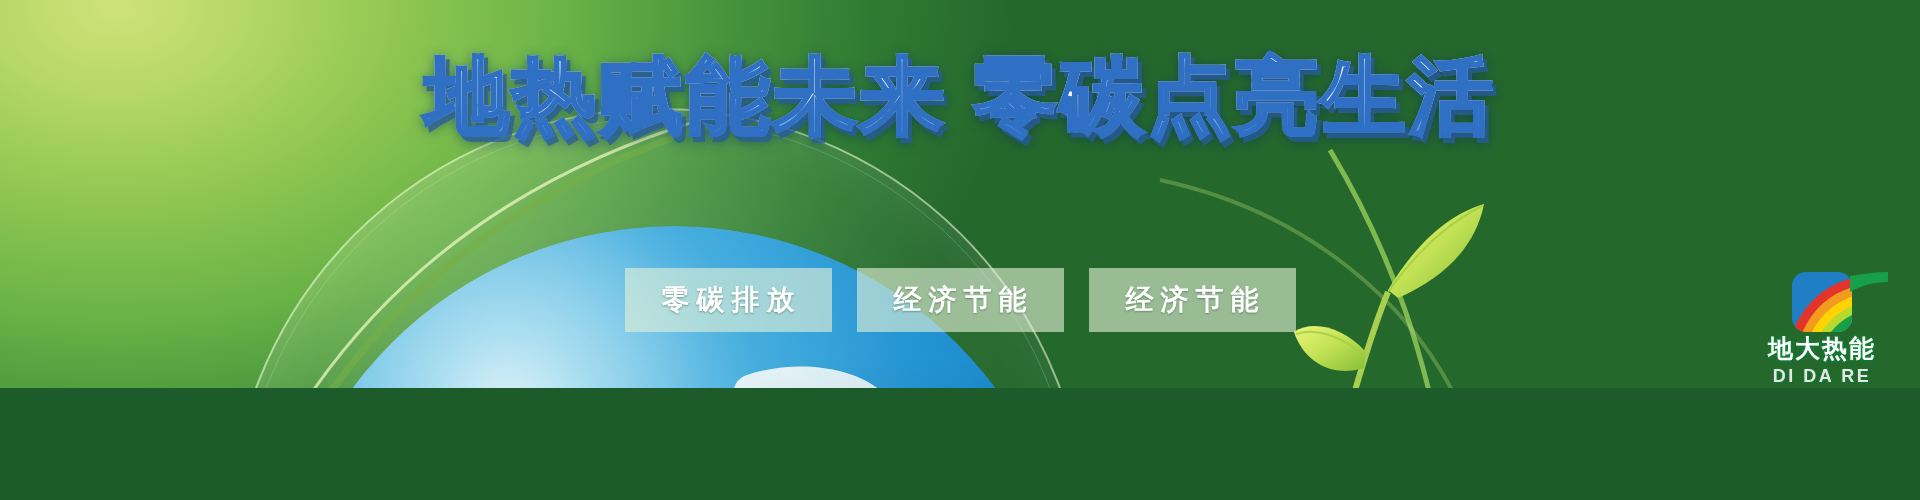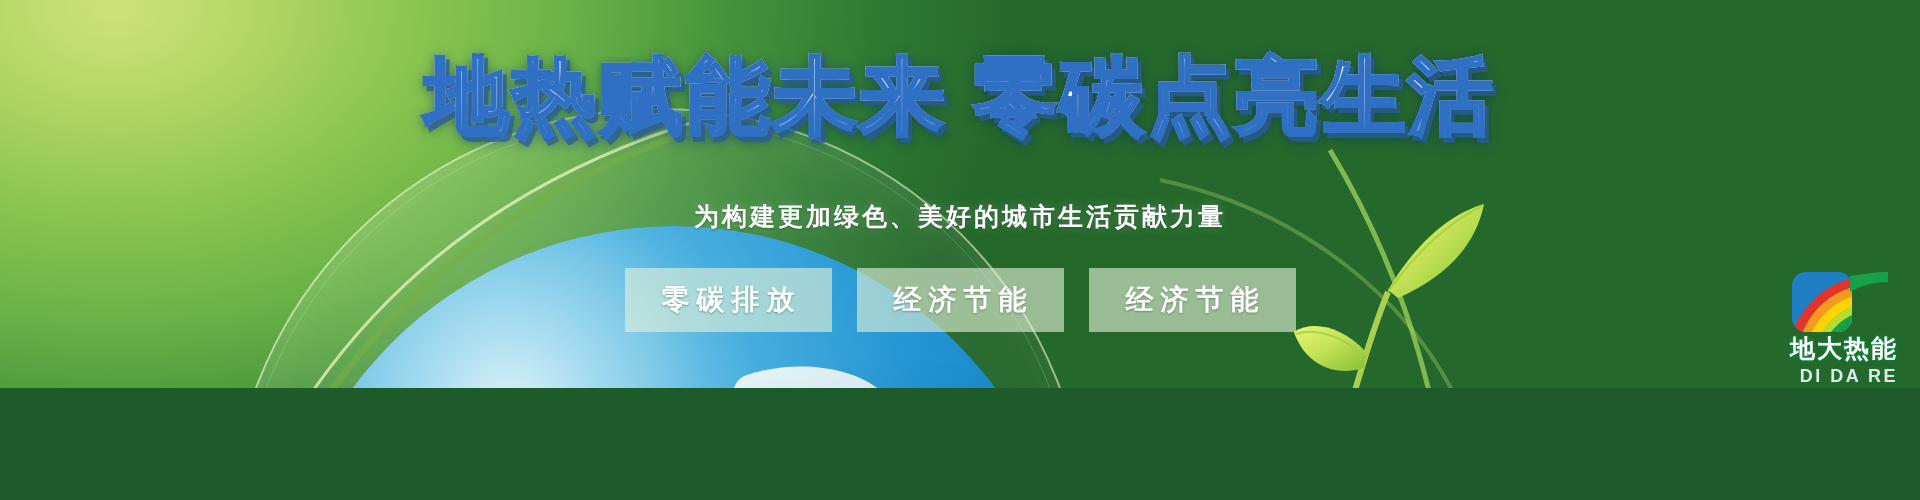--- a/index.html
+++ b/index.html
@@ -140,21 +140,21 @@
     color:#ffffff;
     text-shadow:0 1px 2px rgba(30,80,40,.45);
     white-space:nowrap;
   }
 
   
   .logo{
     position:absolute;
     right:22px;bottom:6px;
     width:152px;height:112px;
-    text-align:right;
+    text-align:center;
   }
   .logo-mark{width:152px;height:64px;display:block;}
   .logo-cn{
     margin-top:-2px;
     font-size:25px;font-weight:bold;letter-spacing:2px;
     color:#ffffff;
     text-shadow:0 0 2px #0f8a3c,0 0 5px #0f8a3c,1px 1px 0 #0b6e30;
   }
   .logo-en{
     margin-top:1px;
@@ -250,21 +250,20 @@
     <path d="M118,152 C152,104 184,80 212,66" fill="none" stroke="#9fce46" stroke-width="2" opacity=".8"></path>
     <path d="M96,212 C72,186 42,180 24,192 C34,222 62,238 94,228 Z" fill="url(#leafg)"></path>
     <path d="M94,216 C70,194 44,188 26,194" fill="none" stroke="#9fce46" stroke-width="2" opacity=".8"></path>
   </svg>
 
   <div class="title-wrap">
     <div class="title-shadow">地热赋能未来  零碳点亮生活</div>
     <span class="title">地热赋能未来  零碳点亮生活</span>
   </div>
 
-  <div class="subtitle">为构建更加绿色、美好的城市生活贡献力量</div>
 
   <div class="badges">
     <div class="badge">零碳排放</div>
     <div class="badge">经济节能</div>
     <div class="badge">经济节能</div>
   </div>
 
   <div class="logo">
     <svg class="logo-mark" viewBox="0 0 152 64">
       <defs>

